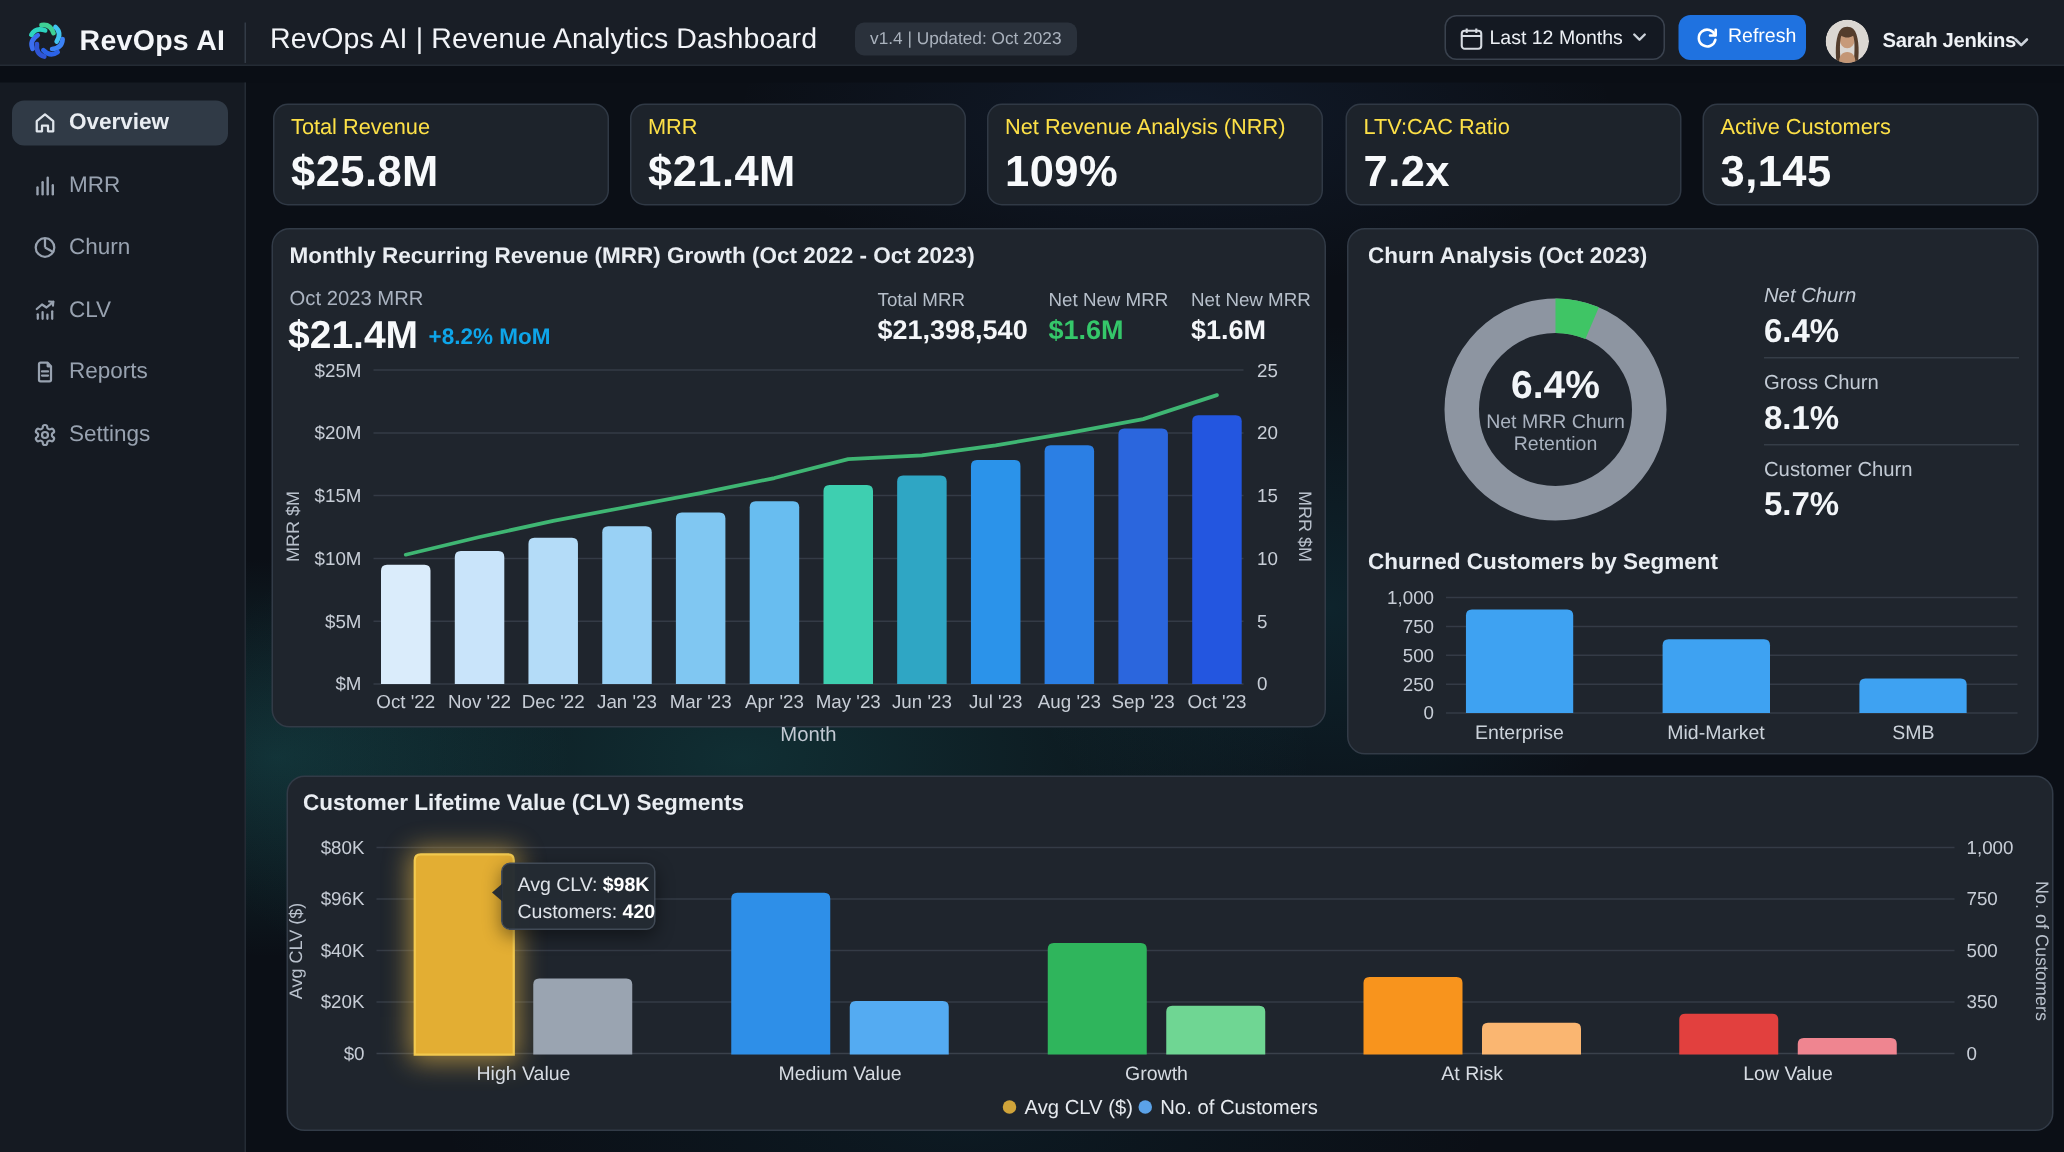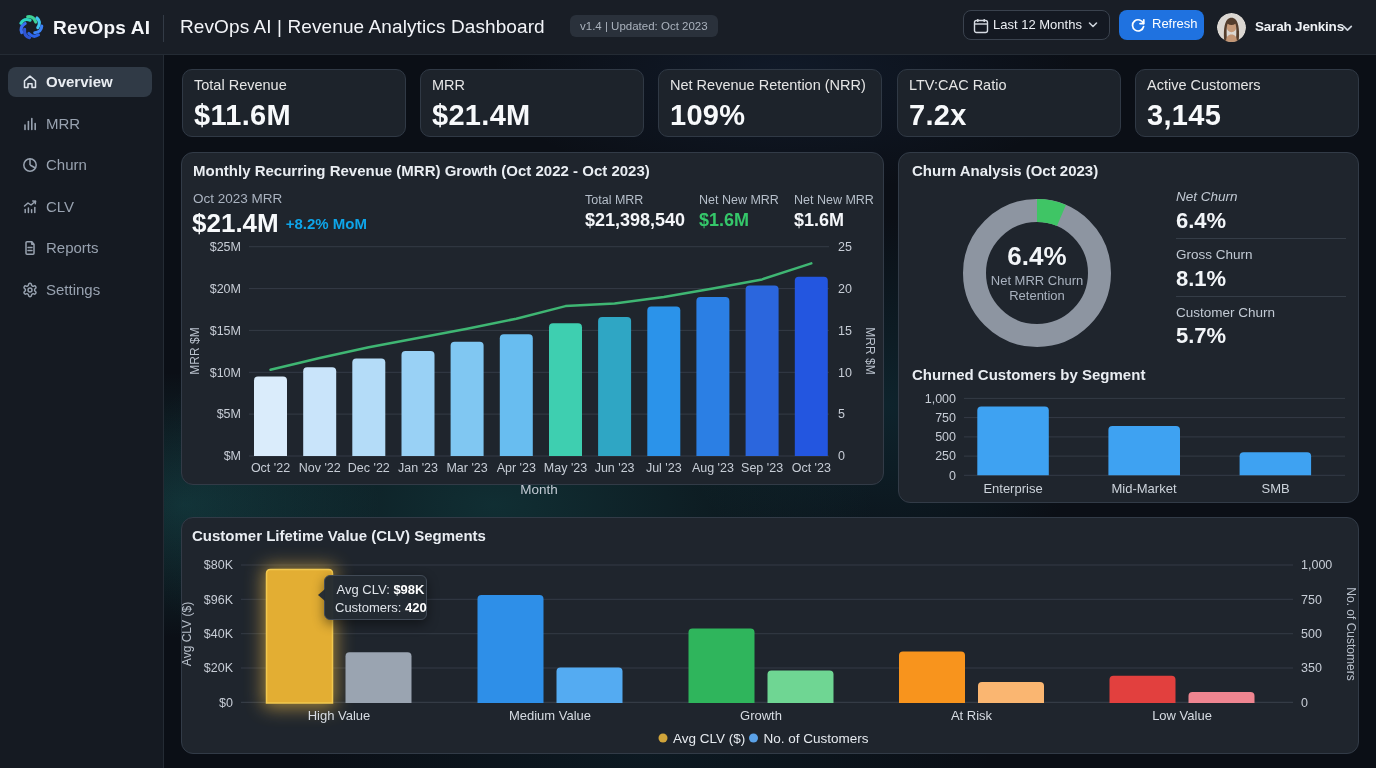--- a/index.html
+++ b/index.html
@@ -10,21 +10,21 @@
     position: absolute; left: 164px; top: 55px; width: 1212px; height: 713px;
     background:
       radial-gradient(560px 300px at 330px 450px, rgba(36,158,155,0.22), rgba(36,158,155,0) 68%),
       radial-gradient(280px 190px at 20px 450px, rgba(40,160,158,0.22), rgba(40,160,158,0) 70%),
       radial-gradient(300px 270px at 722px 350px, rgba(30,142,160,0.16), rgba(30,142,160,0) 70%),
       radial-gradient(420px 170px at 620px 20px, rgba(64,116,196,0.11), rgba(64,116,196,0) 70%),
       radial-gradient(500px 140px at 480px 700px, rgba(28,120,140,0.10), rgba(28,120,140,0) 70%),
       #0b0f16;
   }
   
-  #header { position: absolute; left: 0; top: 0; width: 1376px; height: 55px; background: #191e26; border-bottom: 1px solid #242b34; }
+  #header { position: absolute; left: 0; top: 0; width: 1376px; height: 44px; background: #191e26; border-bottom: 1px solid #242b34; }
   #logo-icon { position: absolute; left: 17px; top: 13px; width: 28px; height: 28px; }
   #logo-text { position: absolute; left: 53px; top: 0; height: 55px; line-height: 55px; font-size: 19px; font-weight: 700; color: #f4f6f9; letter-spacing: 0.2px; }
   #hdr-divider { position: absolute; left: 163px; top: 15px; width: 1px; height: 27px; background: #333b46; }
   #page-title { position: absolute; left: 180px; top: 0; height: 54px; line-height: 54px; font-size: 19px; font-weight: 400; color: #f2f4f8; letter-spacing: 0.1px; }
   #ver-badge { position: absolute; left: 570px; top: 15px; height: 22px; line-height: 22px; padding: 0 10px; background: #2a313b; border-radius: 6px; font-size: 11.5px; color: #aab2bd; }
   #date-btn { position: absolute; left: 963px; top: 10px; width: 147px; height: 30px; background: #141922; border: 1px solid #3a424e; border-radius: 8px; }
   #date-btn .cal { position: absolute; left: 9px; top: 7px; }
   #date-btn .txt { position: absolute; left: 29px; top: 0; height: 28px; line-height: 28px; font-size: 13px; font-weight: 500; color: #eceff4; }
   #date-btn .chev { position: absolute; right: 10px; top: 8px; }
   #refresh-btn { position: absolute; left: 1119px; top: 10px; width: 85px; height: 30px; background: #1f72e0; border-radius: 8px; }
@@ -35,21 +35,21 @@
   #user-chev { position: absolute; left: 1341px; top: 22px; }
   
   #sidebar { position: absolute; left: 0; top: 55px; width: 164px; height: 713px; background: #151a22; border-right: 1px solid #242b34; }
   .nav-item { position: absolute; left: 8px; width: 144px; height: 30px; border-radius: 8px; }
   .nav-item.active { background: #303a46; }
   .nav-item .nico { position: absolute; left: 14px; top: 7px; }
   .nav-item .ntxt { position: absolute; left: 38px; top: 0; height: 30px; line-height: 30px; font-size: 15px; color: #98a2b0; }
   .nav-item.active .ntxt { color: #e9edf2; font-weight: 700; }
   
   .kpi { position: absolute; top: 69px; width: 224px; height: 68px; background: #1d232b; border: 1px solid #303945; border-radius: 10px; }
-  .kpi .lbl { position: absolute; left: 11px; top: 7px; font-size: 14.5px; color: #e5e5e5; }
+  .kpi .lbl { position: absolute; left: 11px; top: 7px; font-size: 14.5px; color: #fde047; }
   .kpi .val { position: absolute; left: 11px; top: 29px; font-size: 29px; font-weight: 700; color: #f7f9fb; letter-spacing: 0.3px; }
   
   .panel { position: absolute; background: #1f252d; border: 1px solid #323b47; border-radius: 12px; }
   .ptitle { position: absolute; font-size: 15px; font-weight: 600; white-space: nowrap; color: #e9edf2; }
 </style>
 </head>
 <body>
 <div id="app">
   <div id="content-bg"></div>
 
@@ -155,28 +155,28 @@
             <path d="M12.22 2h-.44a2 2 0 0 0-2 2v.18a2 2 0 0 1-1 1.73l-.43.25a2 2 0 0 1-2 0l-.15-.08a2 2 0 0 0-2.73.73l-.22.38a2 2 0 0 0 .73 2.73l.15.1a2 2 0 0 1 1 1.72v.51a2 2 0 0 1-1 1.74l-.15.09a2 2 0 0 0-.73 2.73l.22.38a2 2 0 0 0 2.73.73l.15-.08a2 2 0 0 1 2 0l.43.25a2 2 0 0 1 1 1.73V20a2 2 0 0 0 2 2h.44a2 2 0 0 0 2-2v-.18a2 2 0 0 1 1-1.73l.43-.25a2 2 0 0 1 2 0l.15.08a2 2 0 0 0 2.73-.73l.22-.39a2 2 0 0 0-.73-2.73l-.15-.08a2 2 0 0 1-1-1.74v-.5a2 2 0 0 1 1-1.74l.15-.09a2 2 0 0 0 .73-2.73l-.22-.38a2 2 0 0 0-2.73-.73l-.15.08a2 2 0 0 1-2 0l-.43-.25a2 2 0 0 1-1-1.73V4a2 2 0 0 0-2-2z"></path>
             <circle cx="12" cy="12" r="3"></circle>
           </g>
         </svg>
       <div class="ntxt">Settings</div>
     </div>
   </div>
 
   <div class="kpi" style="left:182px">
       <div class="lbl">Total Revenue</div>
-      <div class="val">$11.6M</div>
+      <div class="val">$25.8M</div>
     </div>
   <div class="kpi" style="left:420px">
       <div class="lbl">MRR</div>
       <div class="val">$21.4M</div>
     </div>
   <div class="kpi" style="left:658px">
-      <div class="lbl">Net Revenue Retention (NRR)</div>
+      <div class="lbl">Net Revenue Analysis (NRR)</div>
       <div class="val">109%</div>
     </div>
   <div class="kpi" style="left:897px">
       <div class="lbl">LTV:CAC Ratio</div>
       <div class="val">7.2x</div>
     </div>
   <div class="kpi" style="left:1135px">
       <div class="lbl">Active Customers</div>
       <div class="val">3,145</div>
     </div>
@@ -270,21 +270,21 @@
       <text x="57" y="268.9" text-anchor="end" font-size="12.5" fill="#c7cdd6">750</text>
       <text x="57" y="288.2" text-anchor="end" font-size="12.5" fill="#c7cdd6">500</text>
       <text x="57" y="307.4" text-anchor="end" font-size="12.5" fill="#c7cdd6">250</text>
       <text x="57" y="326.6" text-anchor="end" font-size="12.5" fill="#c7cdd6">0</text>
       <text x="114" y="339.5" text-anchor="middle" font-size="13" fill="#ccd3db">Enterprise</text>
       <text x="245" y="339.5" text-anchor="middle" font-size="13" fill="#ccd3db">Mid-Market</text>
       <text x="376.6" y="339.5" text-anchor="middle" font-size="13" fill="#ccd3db">SMB</text>
     </svg>
   </div>
 
-  <div class="panel" id="clv-panel" style="left:181px; top:517px; width:1178px; height:237px;text-align:center;">
+  <div class="panel" id="clv-panel" style="left:191px; top:517px; width:1178px; height:237px;">
     <div class="ptitle" style="left:10px; top:9px;">Customer Lifetime Value (CLV) Segments</div>
     <svg style="position:absolute; left:0; top:0;" width="1176" height="235" viewBox="0 0 1176 235">
       <defs>
         <filter id="yglow" x="-60%" y="-60%" width="220%" height="220%">
           <feGaussianBlur stdDeviation="9"></feGaussianBlur>
         </filter>
       </defs>
       <line x1="59" y1="47" x2="1111" y2="47" stroke="#343b46" stroke-width="1"></line>
       <line x1="59" y1="81.3" x2="1111" y2="81.3" stroke="#343b46" stroke-width="1"></line>
       <line x1="59" y1="115.7" x2="1111" y2="115.7" stroke="#343b46" stroke-width="1"></line>

